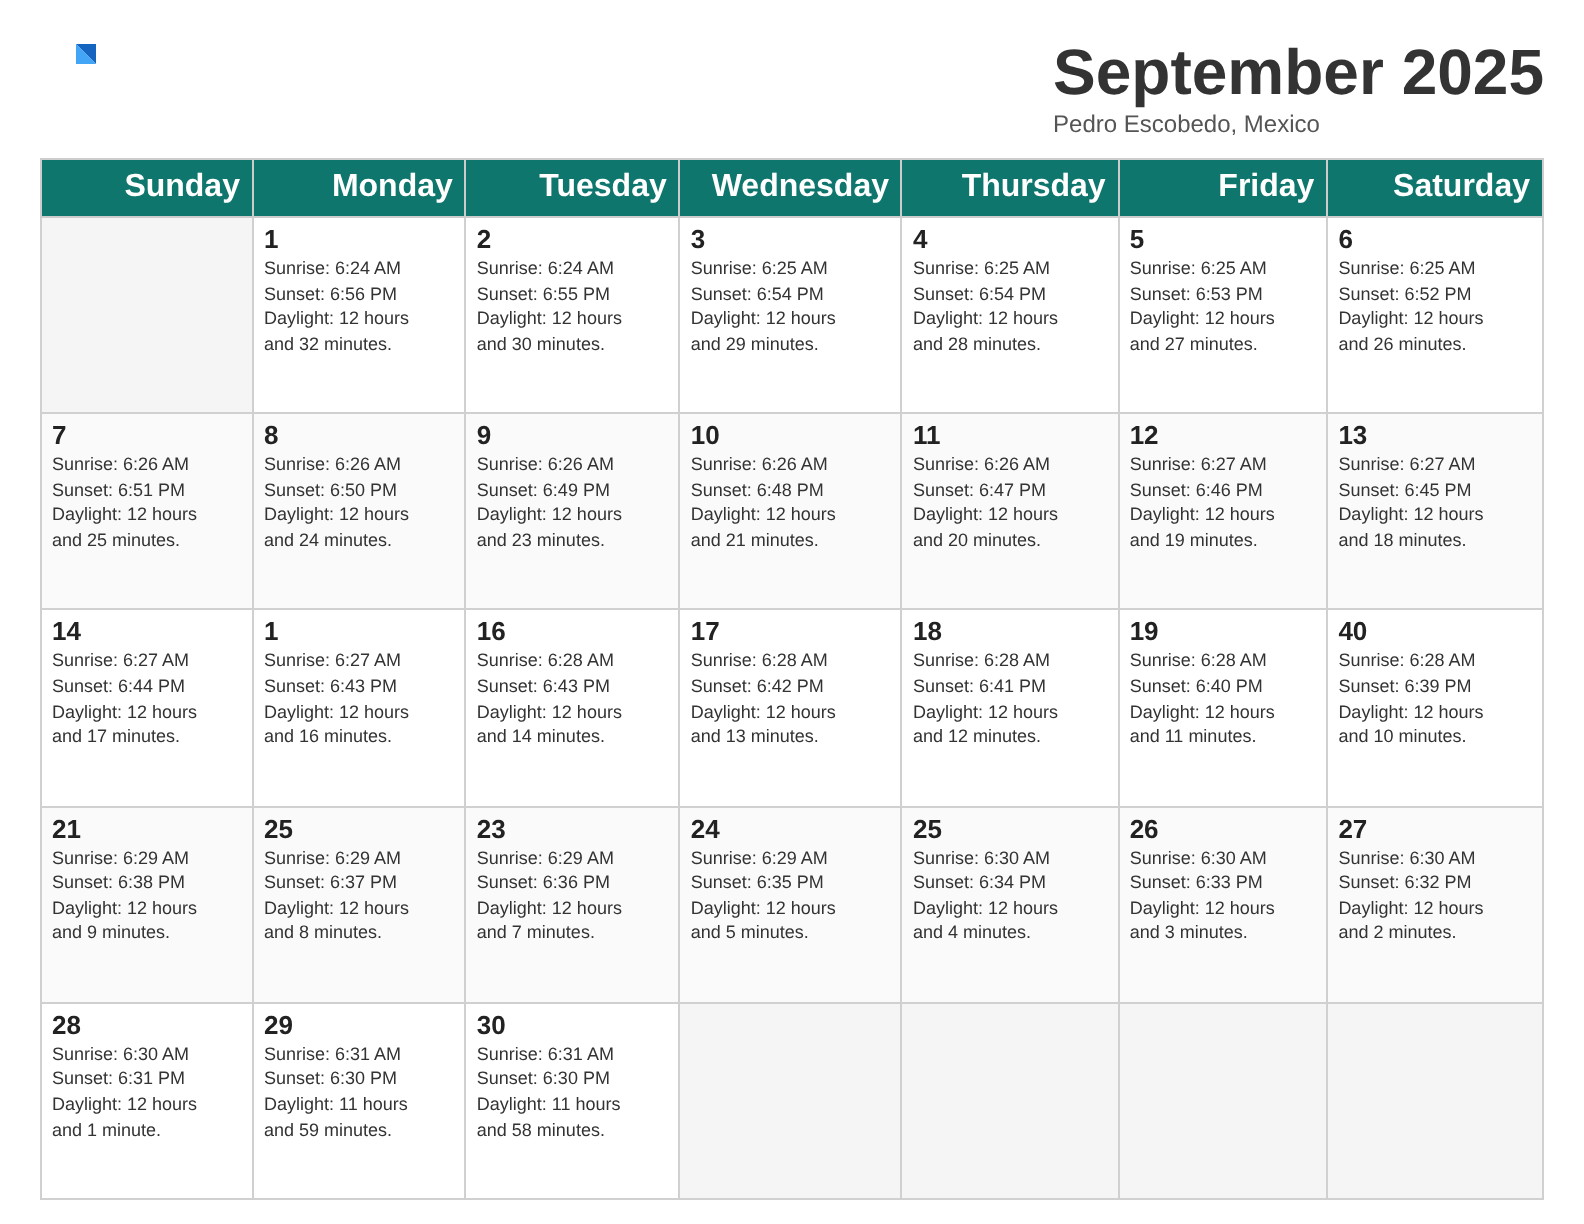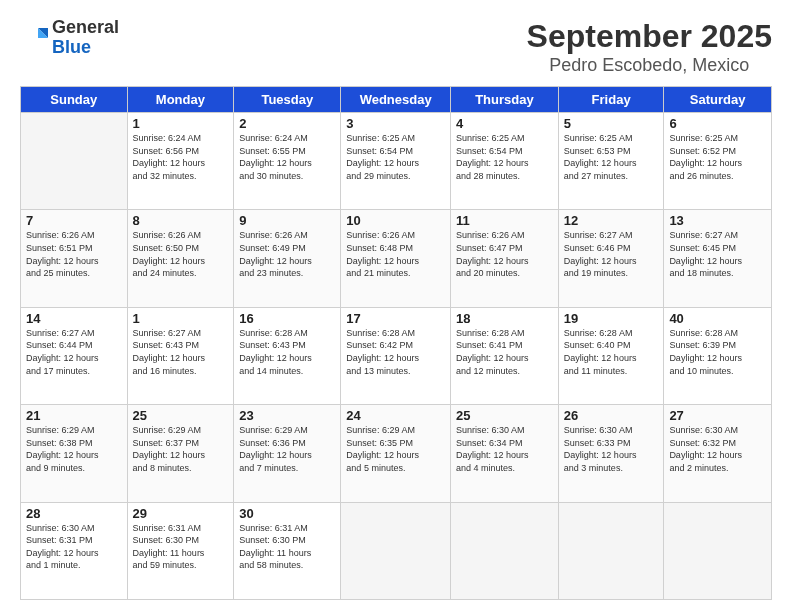--- a/index.html
+++ b/index.html
@@ -41,43 +41,43 @@
       font-size: 18px;
       font-weight: bold;
       color: #1565c0;
     }
     .logo-icon {
       width: 28px;
       height: 28px;
       margin-right: 4px;
     }
     .title-section {
-      text-align: center;
+      text-align: left;
     }
     .month-title {
       font-size: 32px;
       font-weight: bold;
       color: #333;
     }
     .location {
-      font-size: 18px;
+      font-size: 12px;
       color: #555;
     }
     .calendar {
       width: 100%;
       border-collapse: collapse;
       flex: 1;
     }
     .calendar th {
-      background-color: #1d4ed8;
+      background-color: #0f766e;
       color: #fff;
-      font-size: 13px;
+      font-size: 16px;
       font-weight: bold;
       padding: 5px 6px;
-      text-align: center;
+      text-align: right;
       border: 1px solid #ccc;
     }
     .calendar td {
       vertical-align: top;
       border: 1px solid #d0d0d0;
       padding: 3px 5px;
       font-size: 9.5px;
       color: #333;
       width: 113px;
       background: #fff;
@@ -104,24 +104,20 @@
 </head>
 <body>
 
 <div class="page">
   <div class="header">
     <div class="logo">
       <svg class="logo-icon" viewBox="0 0 28 28">
         <polygon points="18,4 28,4 28,14" fill="#1565c0"></polygon>
         <polygon points="18,4 28,14 18,14" fill="#42a5f5"></polygon>
       </svg>
-      <div class="logo-text">
-        <span class="logo-general">General</span>
-        <span class="logo-blue">Blue</span>
-      </div>
     </div>
     <div class="title-section">
       <div class="month-title">September 2025</div>
       <div class="location">Pedro Escobedo, Mexico</div>
     </div>
   </div>
 
   <table class="calendar">
     <thead>
       <tr>

